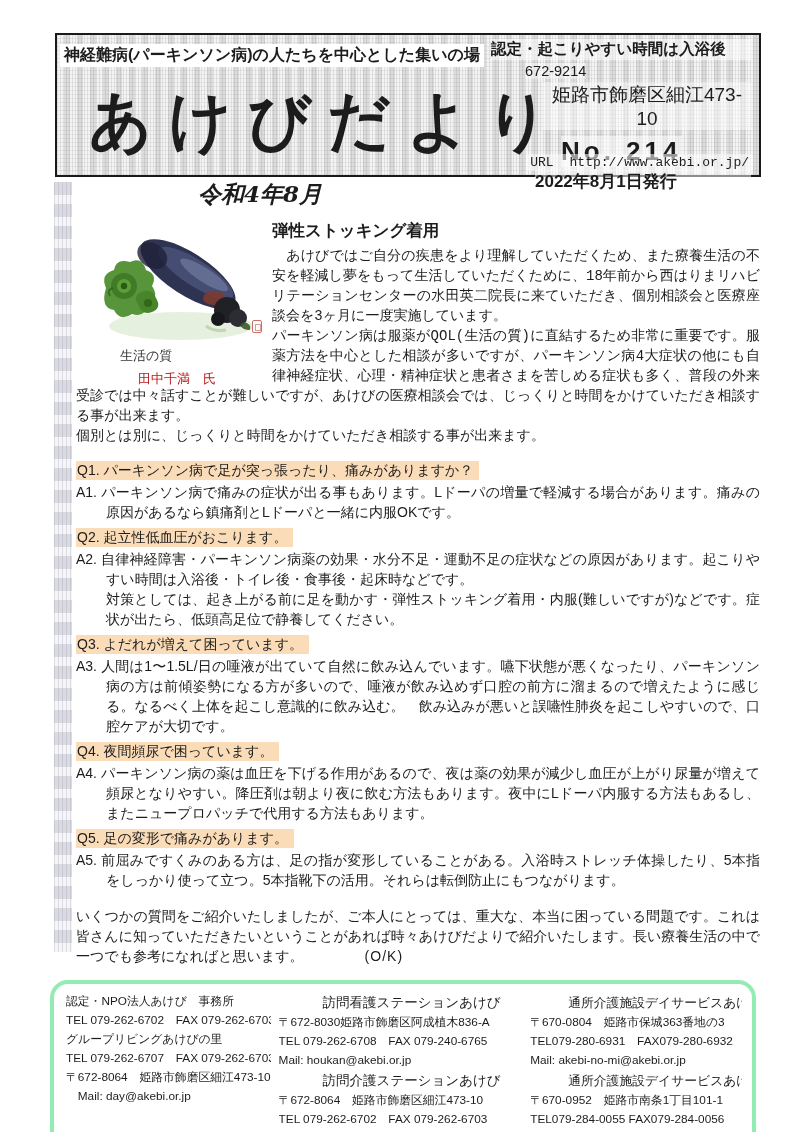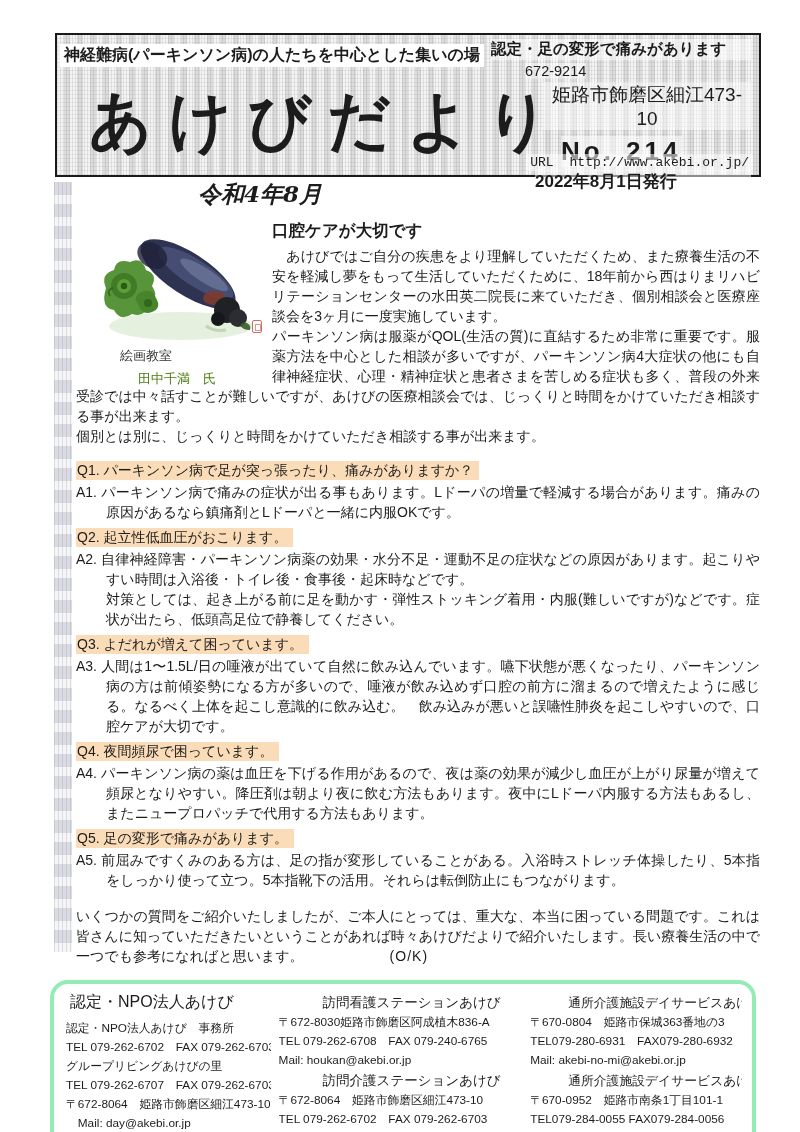--- a/index.html
+++ b/index.html
@@ -59,36 +59,36 @@
   }
 
   
   .main-flow{ position:absolute; left:0; top:198px; width:800px; }
   .article{ margin-left:76px; width:684px; font-size:14px; line-height:20px; }
   .article p{ word-break:break-all; text-align:justify; }
 
   .float-painting{ float:left; width:196px; height:156px; position:relative; padding:6px 0 0 10px; }
   .paint-svg{ display:block; }
   .paint-cap1{ font-size:13px; color:#333; margin:2px 0 0 34px; }
-  .paint-cap2{ font-size:13px; color:#4d7c0f; margin:3px 0 0 52px; }
+  .paint-cap2{ font-size:13px; color:#b91c1c; margin:3px 0 0 52px; }
   .seal{
     position:absolute; right:10px; top:100px; width:10px; height:13px;
     border:1.5px solid #c2564a; border-radius:2px; opacity:.85;
   }
   .seal::after{ content:""; position:absolute; left:2px; top:3px; width:4px; height:5px; border:1px solid #c2564a; opacity:.7; }
 
   .article-heading{ font-size:16.5px; font-weight:bold; padding-left:20px; margin:22px 0 6px 0; }
-  .intro-p{ margin:0; }
+  .intro-p{ margin:0;font-family:Liberation Mono, monospace; }
   .qa-block{ margin-top:14px; }
   .q-line{ margin-top:5px; font-size:14px; line-height:20px; }
   .q-line span{ background:#fbdcb8; padding:1px 6px 2px 1px; }
   .a-para{ padding-left:30px; text-indent:-30px; margin:2px 0 0 0; }
   .a-para-sub{ padding-left:30px; margin:0; }
   .closing-p{ margin-top:16px; }
-  .closing-sign{ margin-left:42px; letter-spacing:1px;padding-left:44px; }
+  .closing-sign{ margin-left:17px; letter-spacing:1px;padding-left:44px; }
 
   
   .footer-box{
     margin:14px 0 0 50px; width:706px; height:184px;
     border:4px solid #93ecb4; border-radius:18px;
     padding:8px 10px 6px 12px;
     display:flex; gap:8px;
   }
   .f-col{ overflow:hidden; }
   .f-col1{ width:31%; }
@@ -100,21 +100,21 @@
   .f-col3 .f-group-heading{ font-size:12.8px; }
   .f-col3 .f-line{ padding-left:6px; }
 </style>
 </head>
 <body>
 
 <div class="header-box">
   <div class="tagline">神経難病(パーキンソン病)の人たちを中心とした集いの場</div>
   <div class="main-title">あけびだより</div>
   <div class="hdr-right">
-    <div class="hdr-org">認定・足の変形で痛みがあります</div>
+    <div class="hdr-org">認定・起こりやすい時間は入浴後</div>
     <div><span class="hdr-postal">672-9214</span></div>
     <div class="hdr-addr">姫路市飾磨区細江473-10</div>
     <div><span class="hdr-no">No. 214</span></div>
     <div class="hdr-date">2022年8月1日発行</div>
   </div>
   <div class="hdr-url">
     <span class="lbl">URL</span><span>http://www.akebi.or.jp/</span>
   </div>
 </div>
 
@@ -146,25 +146,25 @@
 
         <ellipse cx="128" cy="72" rx="11" ry="7" fill="#7d3b2d" opacity="0.9"></ellipse>
 
         <circle cx="141" cy="84" r="13" fill="#1f2125"></circle>
         <circle cx="152" cy="92" r="9" fill="#2b2d33"></circle>
         <circle cx="132" cy="93" r="7" fill="#17181c"></circle>
         <path d="M158 96 Q166 98 164 104 Q156 104 154 99 Z" fill="#3c5a2a" opacity="0.9"></path>
         <path d="M120 100 Q128 106 140 104" stroke="#9eb98a" stroke-width="3" fill="none" opacity="0.5"></path>
       </svg>
       <div class="seal"></div>
-      <div class="paint-cap1">絵画教室</div>
+      <div class="paint-cap1">生活の質</div>
       <div class="paint-cap2">田中千満　氏</div>
     </div>
 
-    <div class="article-heading">口腔ケアが大切です</div>
+    <div class="article-heading">弾性ストッキング着用</div>
 
     <p class="intro-p">　あけびではご自分の疾患をより理解していただくため、また療養生活の不安を軽減し夢をもって生活していただくために、18年前から西はりまリハビリテーションセンターの水田英二院長に来ていただき、個別相談会と医療座談会を3ヶ月に一度実施しています。</p>
     <p class="intro-p">パーキンソン病は服薬がQOL(生活の質)に直結するため非常に重要です。服薬方法を中心とした相談が多いですが、パーキンソン病4大症状の他にも自律神経症状、心理・精神症状と患者さまを苦しめる症状も多く、普段の外来受診では中々話すことが難しいですが、あけびの医療相談会では、じっくりと時間をかけていただき相談する事が出来ます。</p>
     <p class="intro-p">個別とは別に、じっくりと時間をかけていただき相談する事が出来ます。</p>
 
     <div class="qa-block">
       <p class="q-line"><span>Q1. パーキンソン病で足が突っ張ったり、痛みがありますか？</span></p>
       <p class="a-para">A1. パーキンソン病で痛みの症状が出る事もあります。Lドーパの増量で軽減する場合があります。痛みの原因があるなら鎮痛剤とLドーパと一緒に内服OKです。</p>
 
       <p class="q-line"><span>Q2. 起立性低血圧がおこります。</span></p>
@@ -181,21 +181,20 @@
       <p class="a-para">A5. 前屈みですくみのある方は、足の指が変形していることがある。入浴時ストレッチ体操したり、5本指をしっかり使って立つ。5本指靴下の活用。それらは転倒防止にもつながります。</p>
     </div>
 
     <p class="closing-p">
       <span>いくつかの質問をご紹介いたしましたが、ご本人にとっては、重大な、本当に困っている問題です。これは皆さんに知っていただきたいということがあれば時々あけびだよりで紹介いたします。長い療養生活の中で一つでも参考になればと思います。</span><span class="closing-sign">(O/K)</span>
     </p>
   </div>
 
   <div class="footer-box">
     <div class="f-col f-col1">
-      <div class="f-main-heading">認定・NPO法人あけび</div>
       <div class="f-line">認定・NPO法人あけび　事務所</div>
       <div class="f-line">TEL 079-262-6702　FAX 079-262-6703</div>
       <div class="f-line">グループリビングあけびの里</div>
       <div class="f-line">TEL 079-262-6707　FAX 079-262-6703</div>
       <div class="f-line">〒672-8064　姫路市飾磨区細江473-10</div>
       <div class="f-line">　Mail: day@akebi.or.jp</div>
     </div>
     <div class="f-col f-col2">
       <div class="f-group-heading">訪問看護ステーションあけび</div>
       <div class="f-line">〒672-8030姫路市飾磨区阿成植木836-A</div>

